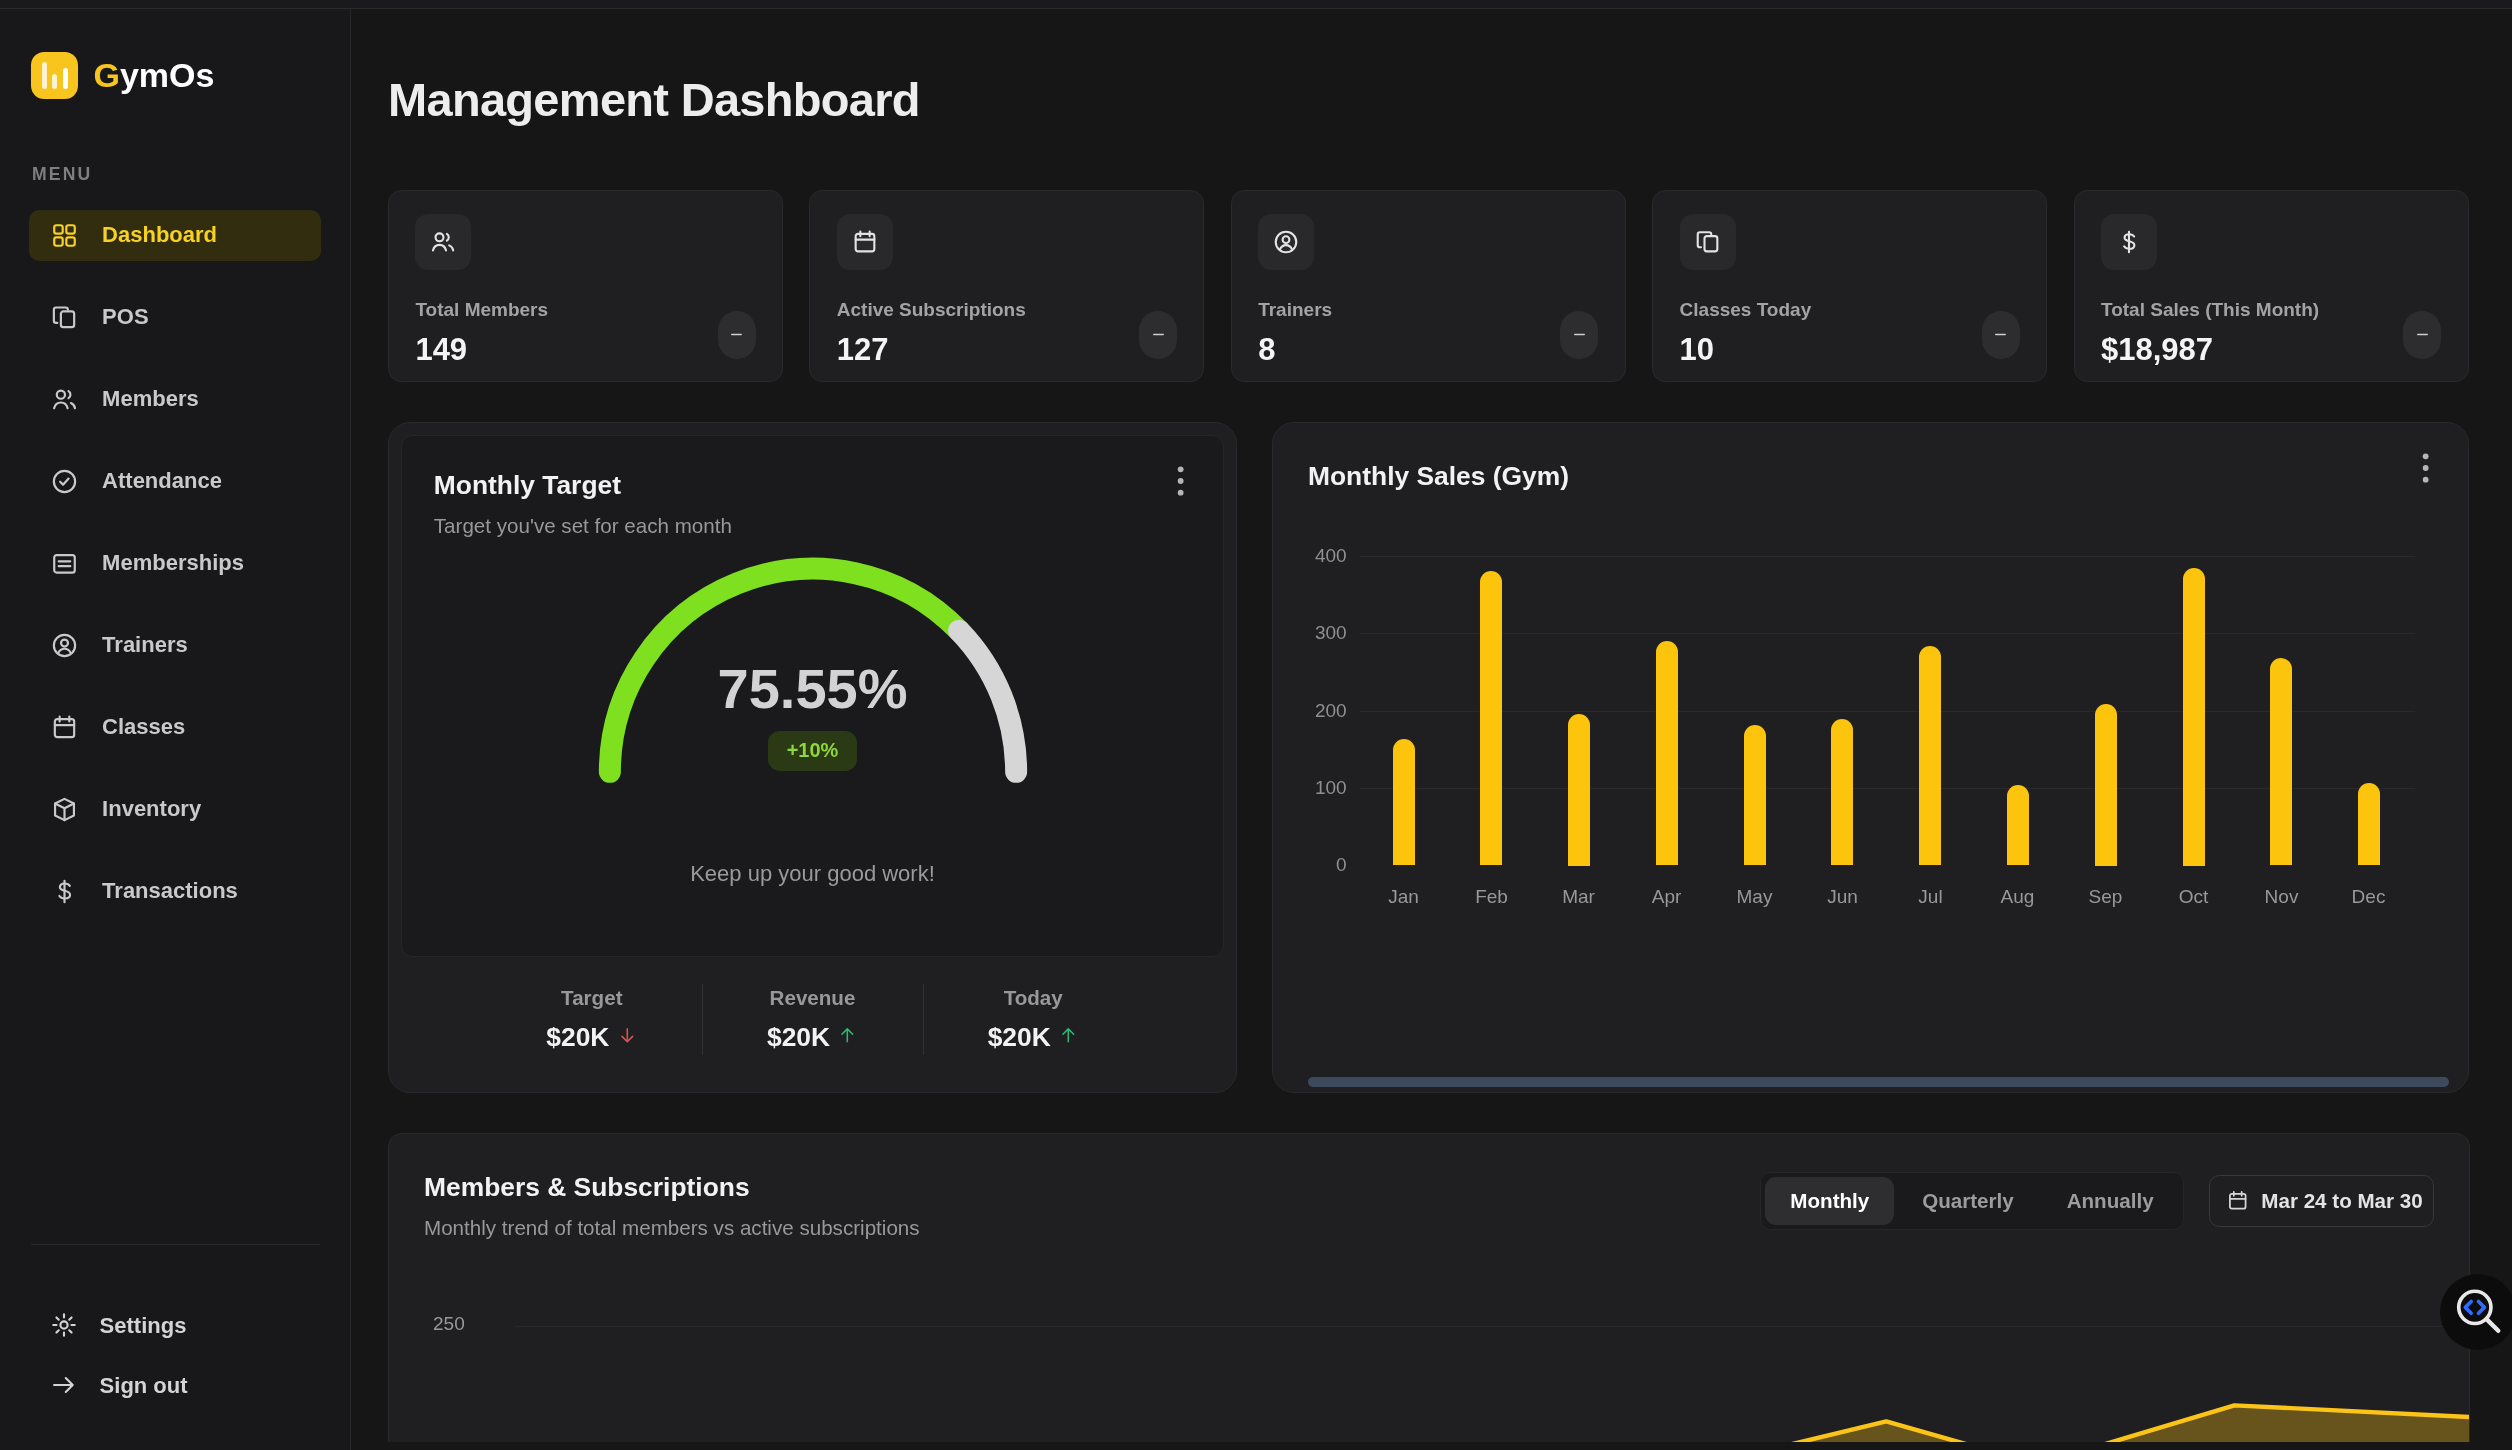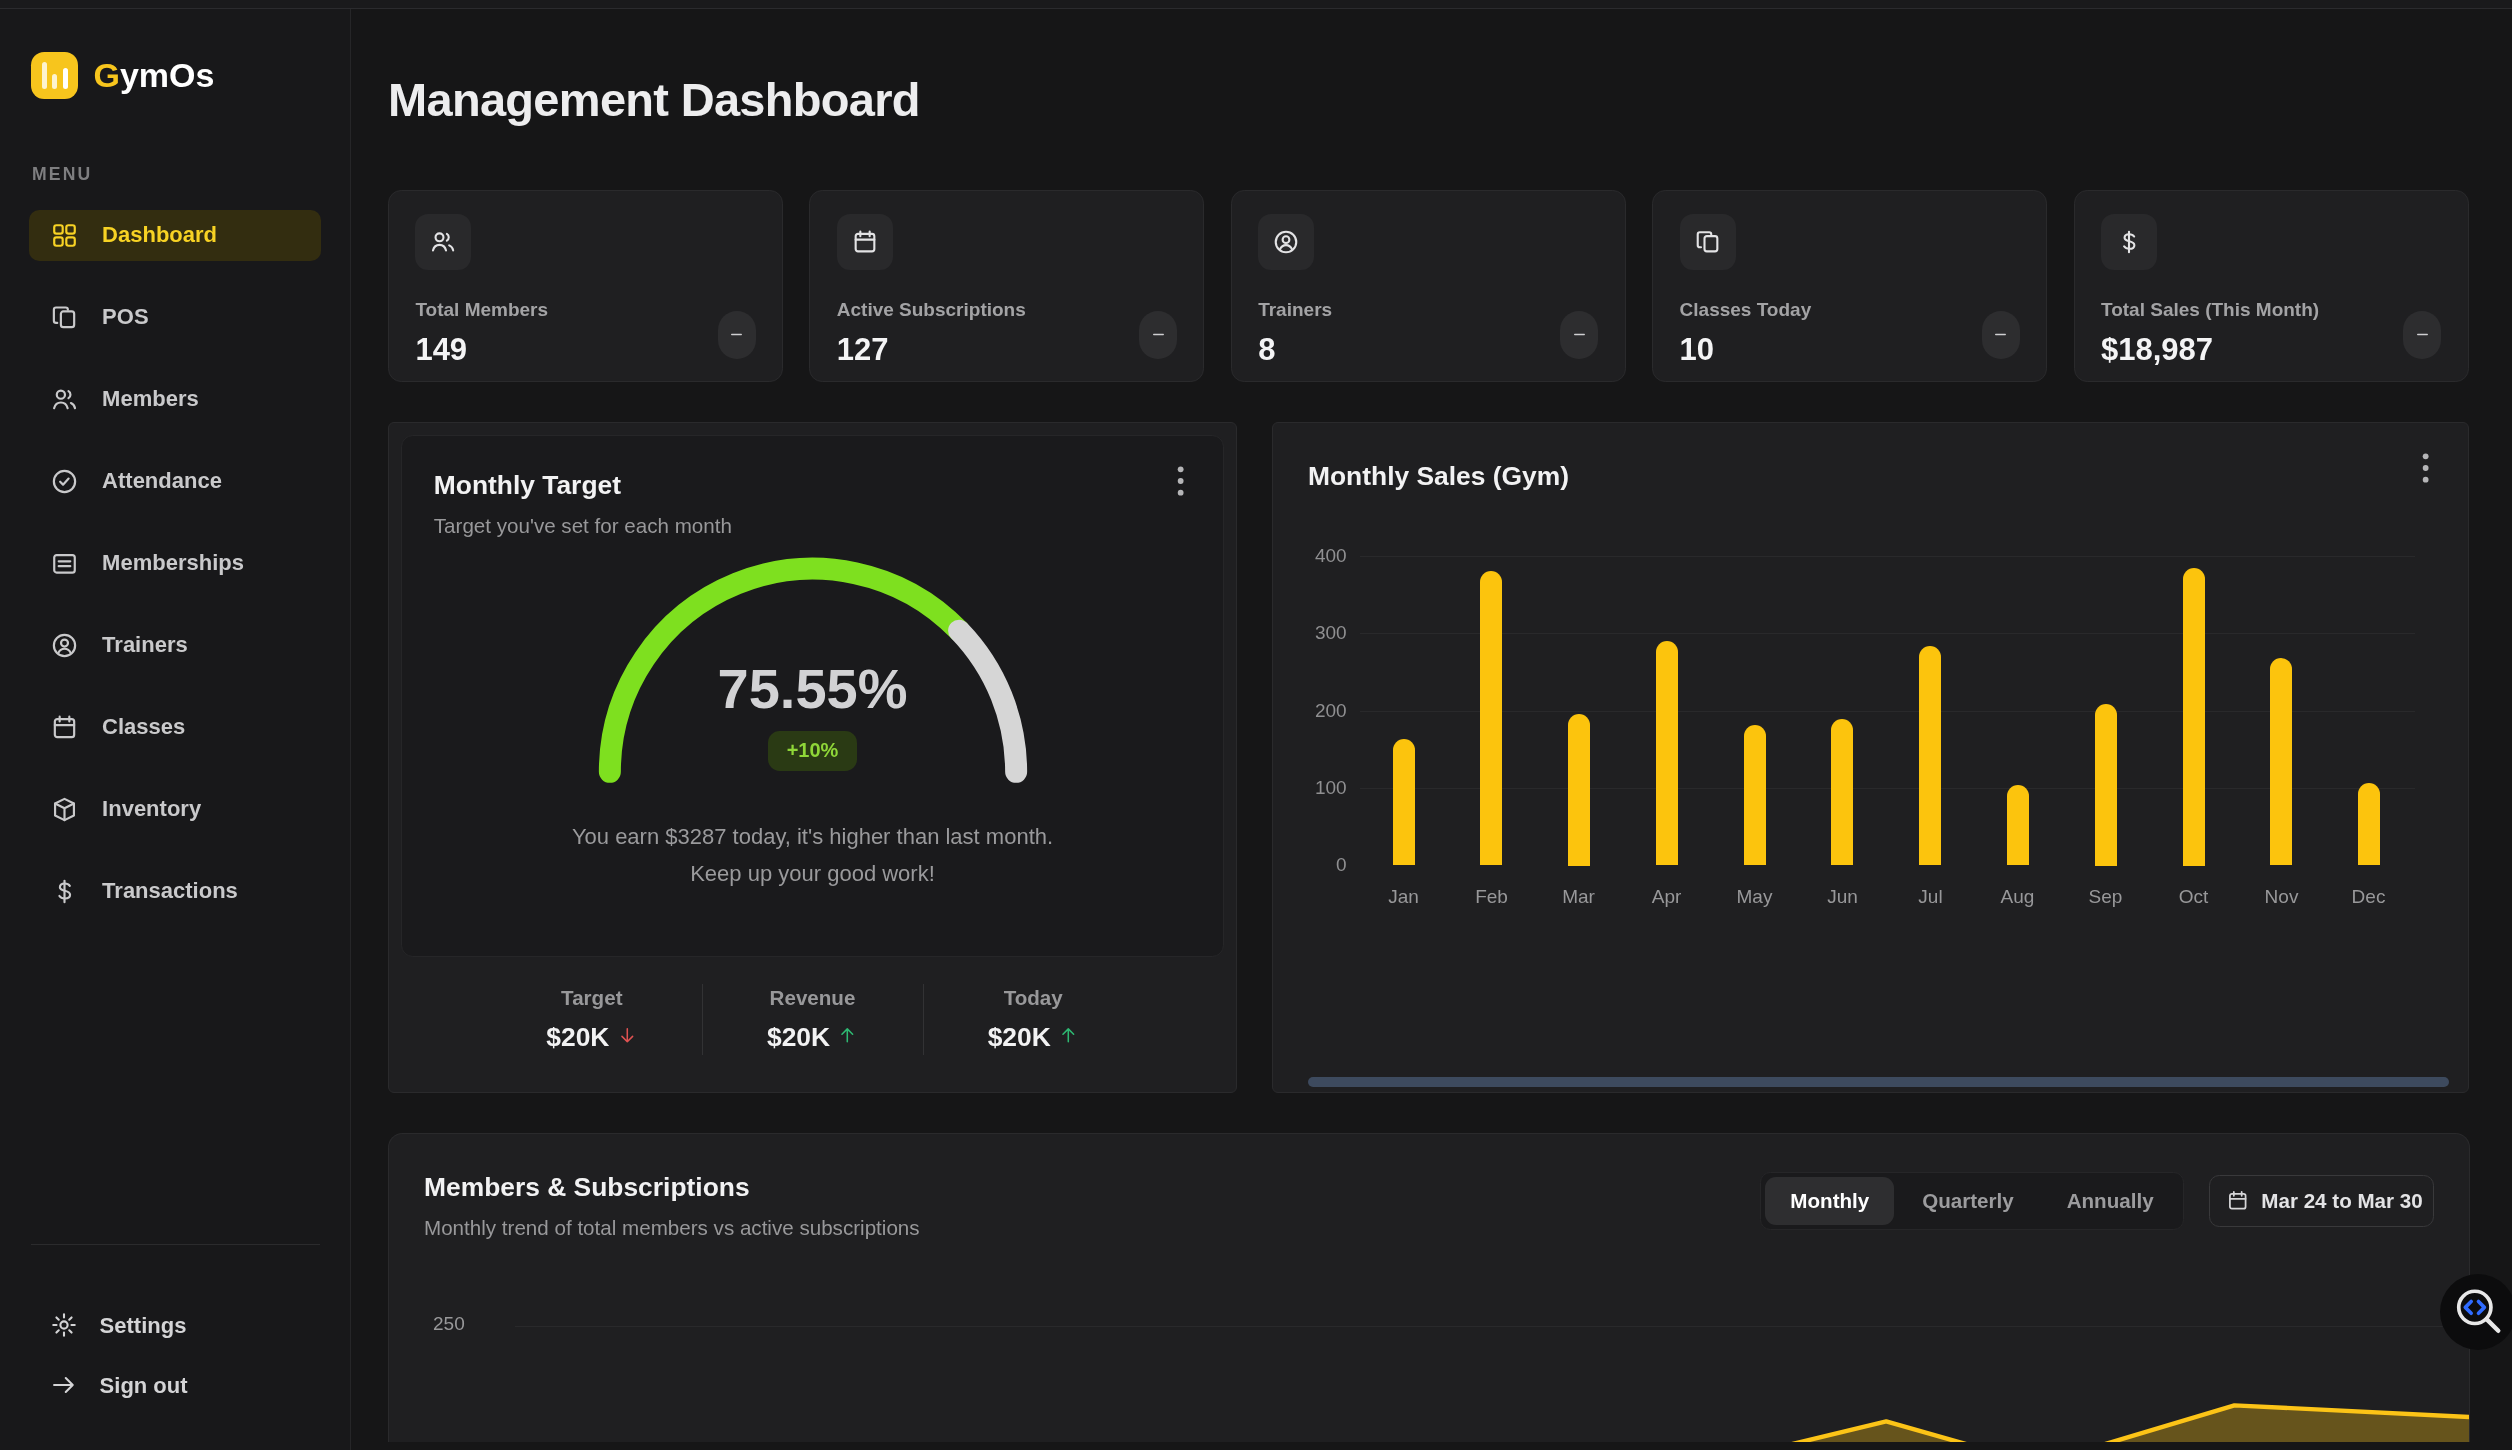--- a/index.html
+++ b/index.html
@@ -53,21 +53,21 @@
   .stat-icon svg { width:28px; height:28px; }
   .stat-label { margin-top:29px; font-size:19px; color:#a3a3a5; font-weight:600; }
   .stat-value { margin-top:10.3px; font-size:31px; font-weight:800; color:#f4f4f5; }
   .stat-minus { position:absolute; right:26.4px; bottom:22px; width:38px; height:48px;
     border-radius:20.6px; background:#2d2d2f; color:#cfcfd1; display:flex; align-items:center;
     justify-content:center; cursor:pointer; }
   .stat-minus svg { width:19px; height:19px; }
 
   
   .charts-row { display:flex; gap:35px; margin-top:40px; }
-  .card { background:#1f1f21; border:0.7px solid #2a2a2c; border-radius:6px; }
+  .card { background:#1f1f21; border:0.7px solid #2a2a2c; border-radius:22px; }
   .target-card { width:849px; height:671px; position:relative; padding:11.8px; }
   .target-inner { background:#1a1a1c; border:0.7px solid #262628; border-radius:11.8px;
     height:522px; position:relative; padding:34px 32px; }
   .card-title { font-size:26.4px; font-weight:800; color:#f2f2f3; }
   .card-sub { margin-top:13.2px; font-size:20.6px; color:#98989a; }
   .kebab { position:absolute; top:29px; right:26.4px; width:32px; height:32px; display:flex;
     align-items:center; justify-content:center; color:#b5b5b7; cursor:pointer; }
   .gauge-wrap { position:absolute; left:0; right:0; top:110px; height:264px; display:flex; justify-content:center; }
   .gauge-pct { position:absolute; left:0; right:0; top:220px; text-align:center; font-size:56px;
     font-weight:800; color:#d2d2d4; }
@@ -327,21 +327,20 @@
             <div class="gauge-wrap">
               <svg id="gauge-svg" width="514" height="264" viewBox="0 0 700 360">
                   <path d="M 73.0 308.0 A 277 277 0 0 1 549.2 115.5" fill="none" stroke="#7ee01f" stroke-width="30" stroke-linecap="round"></path>
                   <path d="M 549.2 115.5 A 277 277 0 0 1 627.0 308.0" fill="none" stroke="#d6d6d6" stroke-width="30" stroke-linecap="round"></path>
                 </svg>
             </div>
             <div class="gauge-pct">75.55%</div>
             <div class="gauge-badge-row">
                 <span class="gauge-badge">+10%</span>
               </div>
-            <div class="gauge-msg msg1">You earn $3287 today, it's higher than last month.</div>
             <div class="gauge-msg msg2">Keep up your good work!</div>
           </div>
           <div class="target-footer" id="target-footer">
               <div class="tf-col">
                 <div class="tf-label">Target</div>
                 <div class="tf-value">
                   <span>$20K</span>
                   <span class="arrow-down"><svg viewBox="0 0 24 24" fill="none" stroke="currentColor" stroke-width="1.8" stroke-linecap="round" stroke-linejoin="round" style="width: 20.6px; height: 20.6px;">
                       <path d="M12 4.5v15M5.8 13.3 12 19.5l6.2-6.2"></path>
                     </svg></span>

